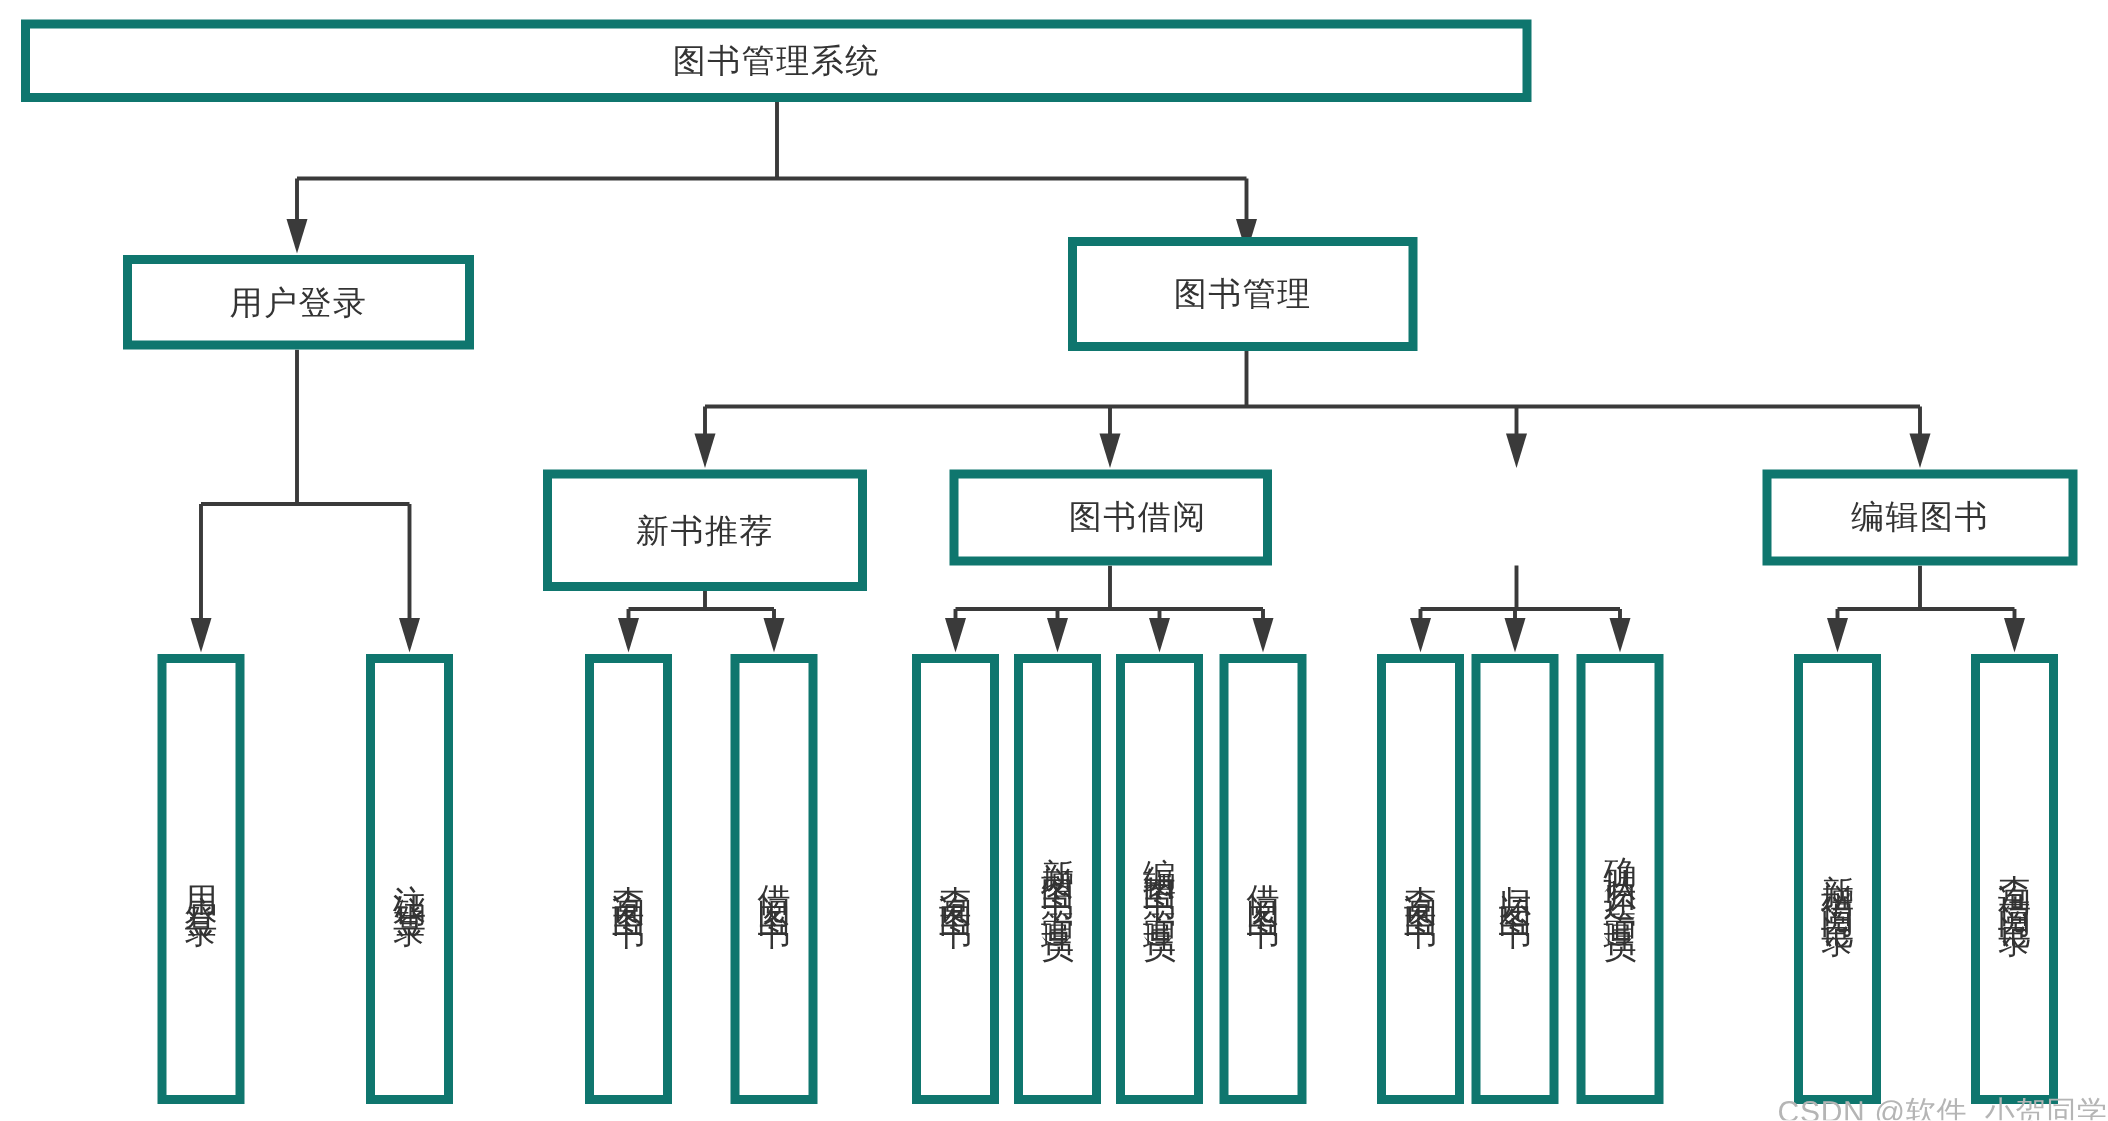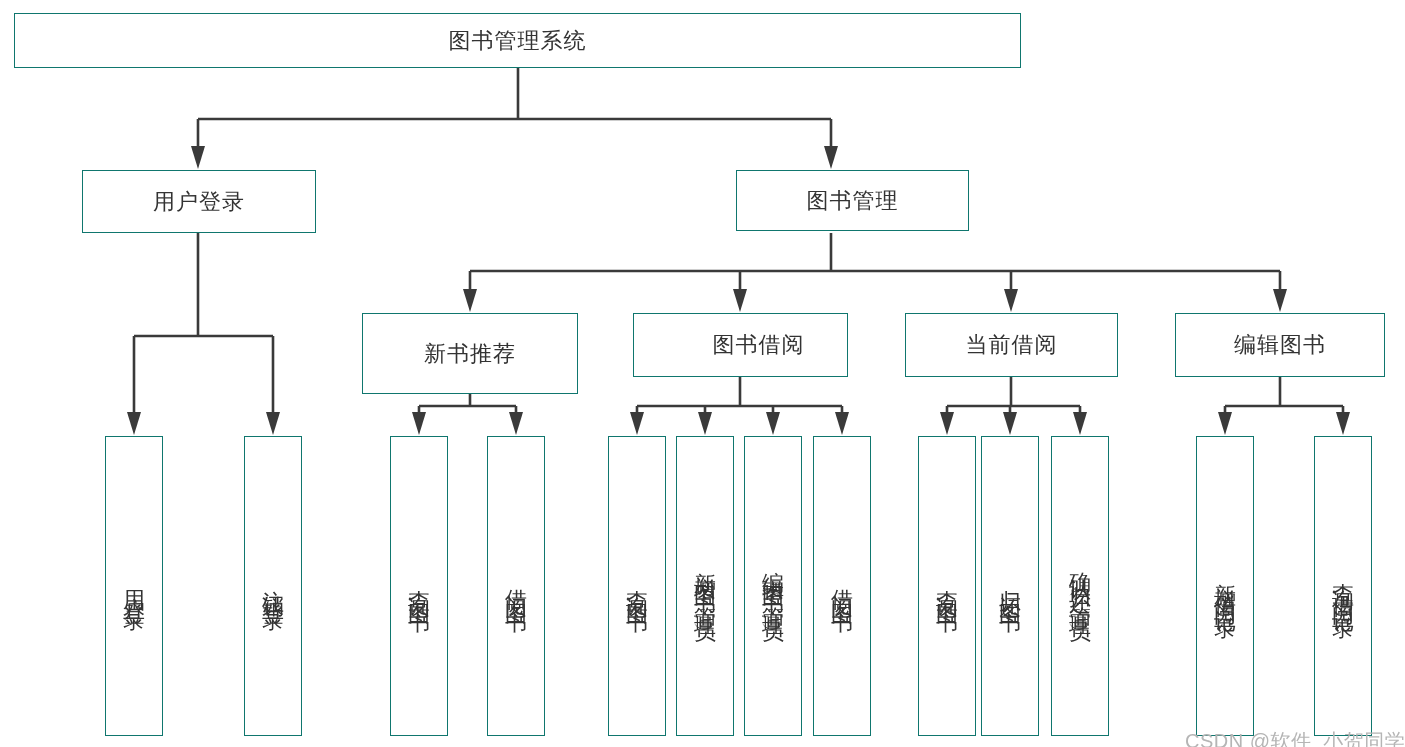--- a/index.html
+++ b/index.html
@@ -13,21 +13,21 @@
   }
   #connectors {
     position: absolute;
     left: 0; top: 0;
     width: 1405px; height: 747px;
     z-index: 1;
   }
   .box {
     position: absolute;
     box-sizing: border-box;
-    border: 1px solid #0f766e;
+    border: 6px solid #0f766e;
     background: #ffffff;
     display: flex;
     align-items: center;
     justify-content: center;
     color: #333333;
     z-index: 2;
   }
   .box-h {
     font-size: 22px;
     letter-spacing: 1px;
@@ -38,21 +38,21 @@
     writing-mode: vertical-lr;
     text-orientation: mixed;
     font-size: 22px;
     letter-spacing: 0.32em;
     line-height: 1;
     white-space: nowrap;
   }
   
   #node-root          { left: 14px;   top: 13px;  width: 1007px; height: 55px; }
   #node-user-login    { left: 82px;   top: 170px; width: 234px;  height: 63px; }
-  #node-book-mgmt     { left: 712px;  top: 170px; width: 233px;  height: 61px; margin-left: 24px; }
+  #node-book-mgmt     { left: 712px;  top: 158px; width: 233px;  height: 76px; }
   #node-new-book-rec  { left: 362px;  top: 313px; width: 216px;  height: 81px; }
   #node-book-borrow   { left: 633px;  top: 313px; width: 215px;  height: 64px; padding-left: 36px; }
   #node-current-borrow{ left: 905px;  top: 313px; width: 213px;  height: 64px; }
   #node-borrow-record { left: 1175px; top: 313px; width: 210px;  height: 64px; }
   .leaf { top: 436px; width: 58px; height: 300px; }
   #leaf-ul-0 { left: 105px; }
   #leaf-ul-1 { left: 244px; }
   #leaf-nb-0 { left: 390px; }
   #leaf-nb-1 { left: 487px; }
   #leaf-bb-0 { left: 608px; }
@@ -134,23 +134,20 @@
   <div id="node-book-mgmt" class="box box-h">
     <span>图书管理</span>
   </div>
 
   <div id="node-new-book-rec" class="box box-h">
     <span>新书推荐</span>
   </div>
   <div id="node-book-borrow" class="box box-h">
     <span>图书借阅</span>
   </div>
-  <div id="node-current-borrow" class="box box-h">
-    <span>当前借阅</span>
-  </div>
   <div id="node-borrow-record" class="box box-h">
     <span>编辑图书</span>
   </div>
 
   <div id="leaf-ul-0" class="box box-v leaf">
     <span class="vtext">用户登录</span>
   </div>
   <div id="leaf-ul-1" class="box box-v leaf">
     <span class="vtext">注销登录</span>
   </div>

